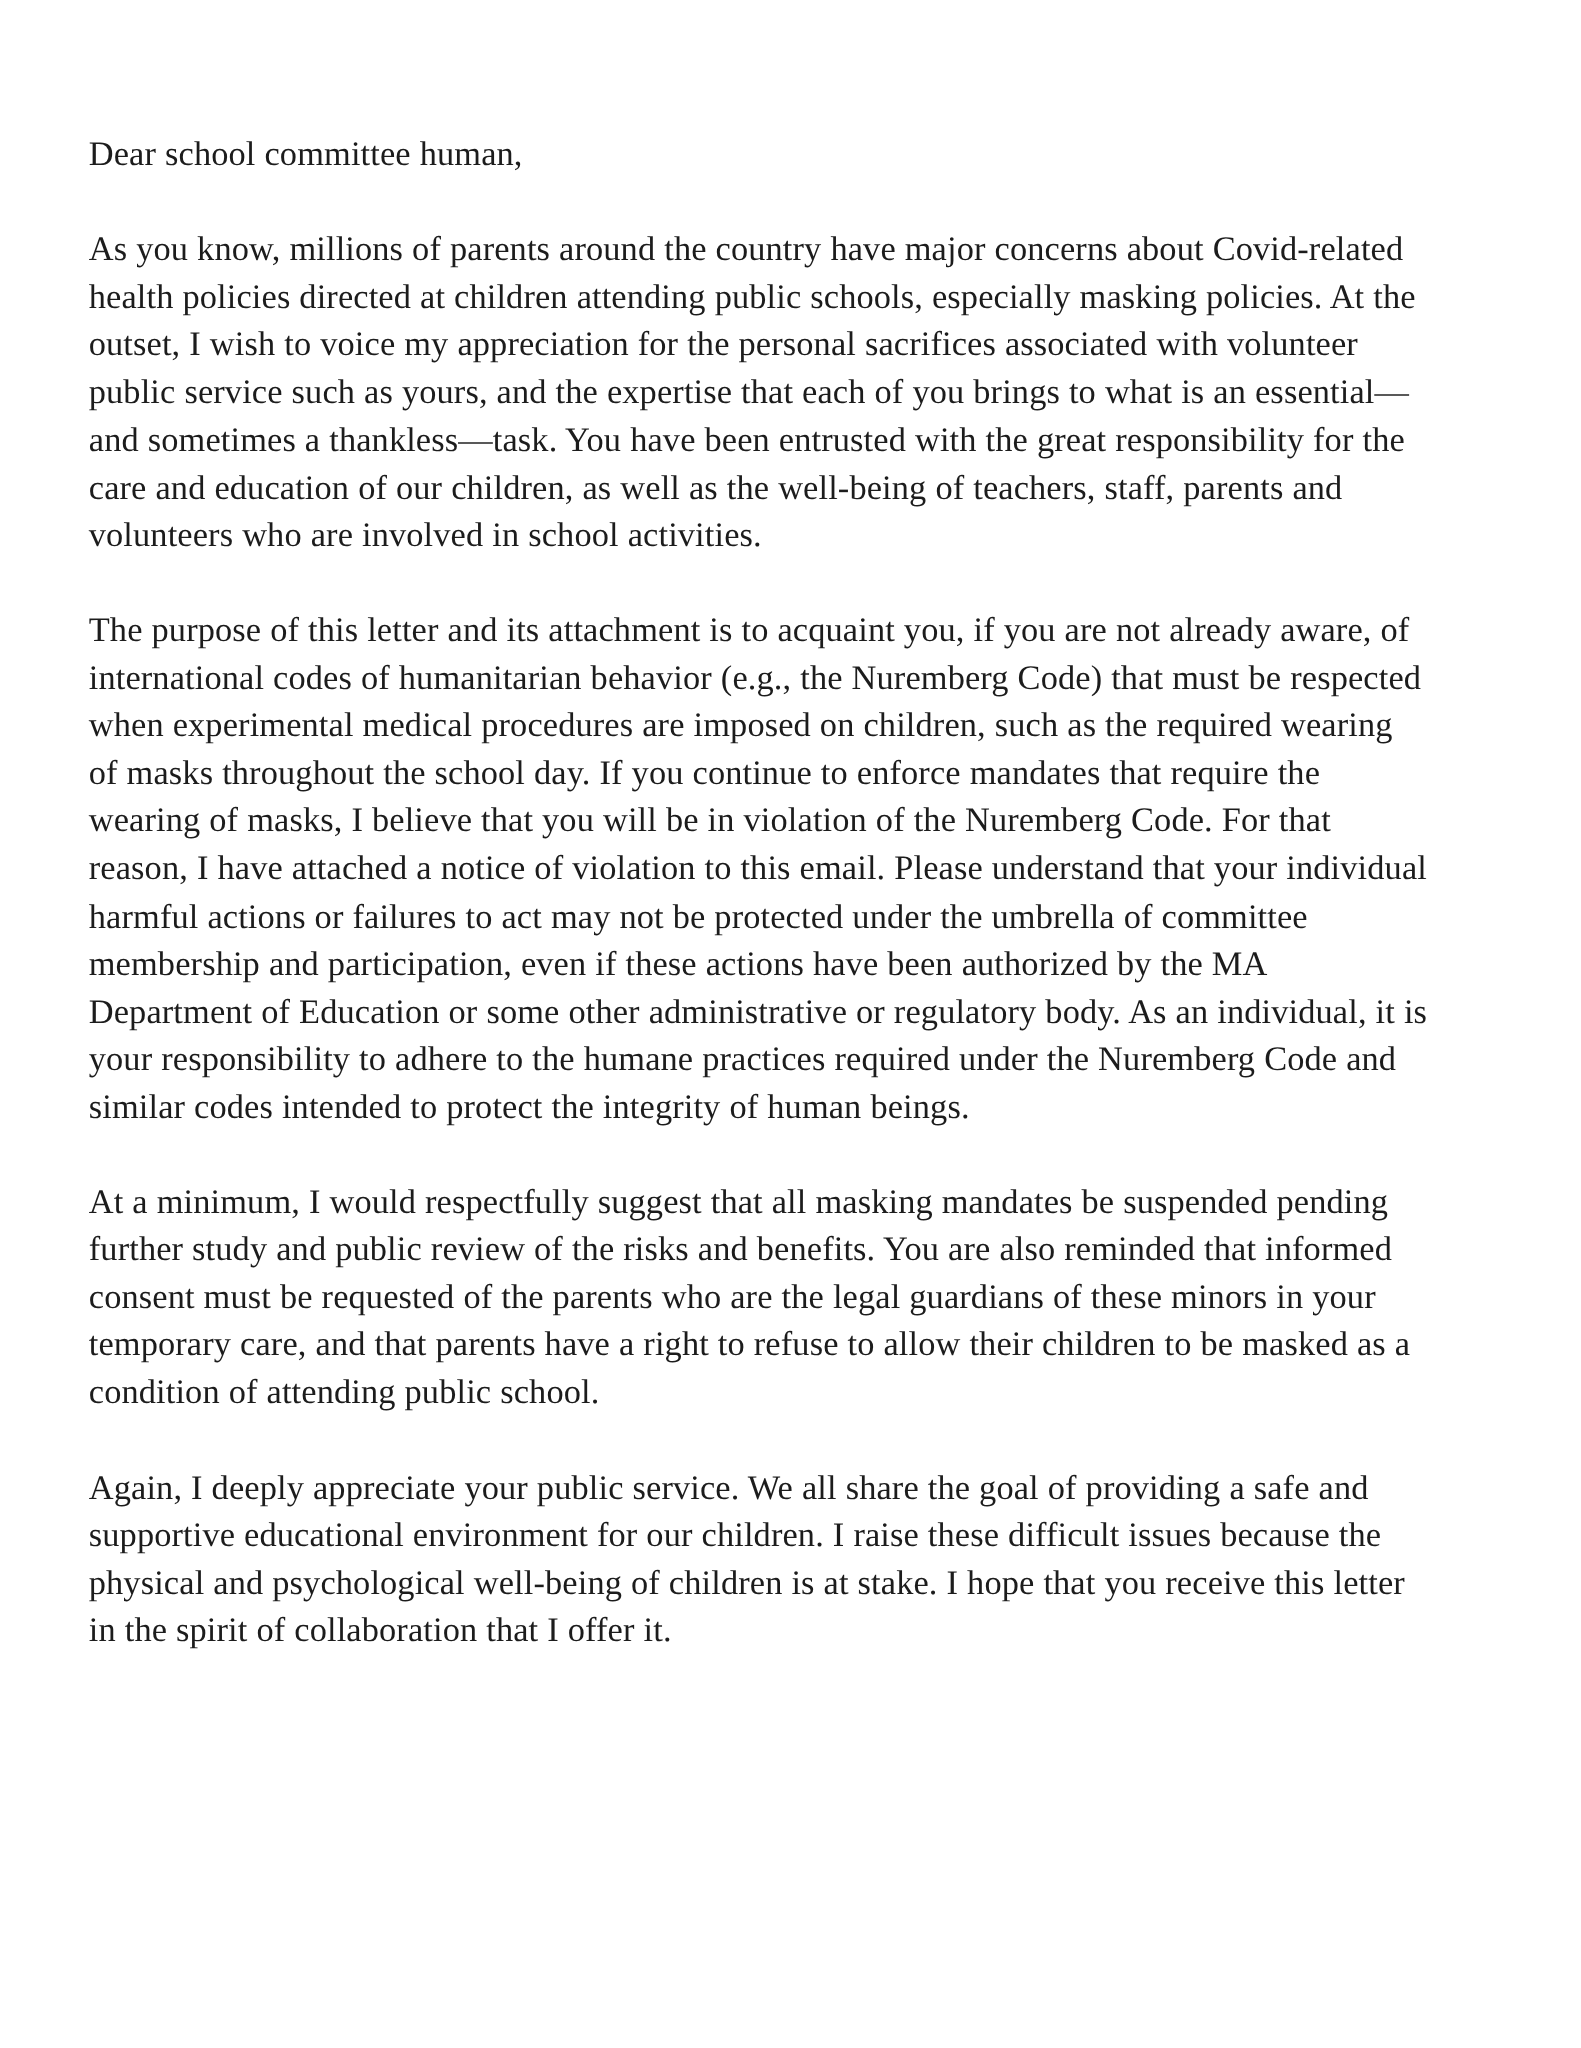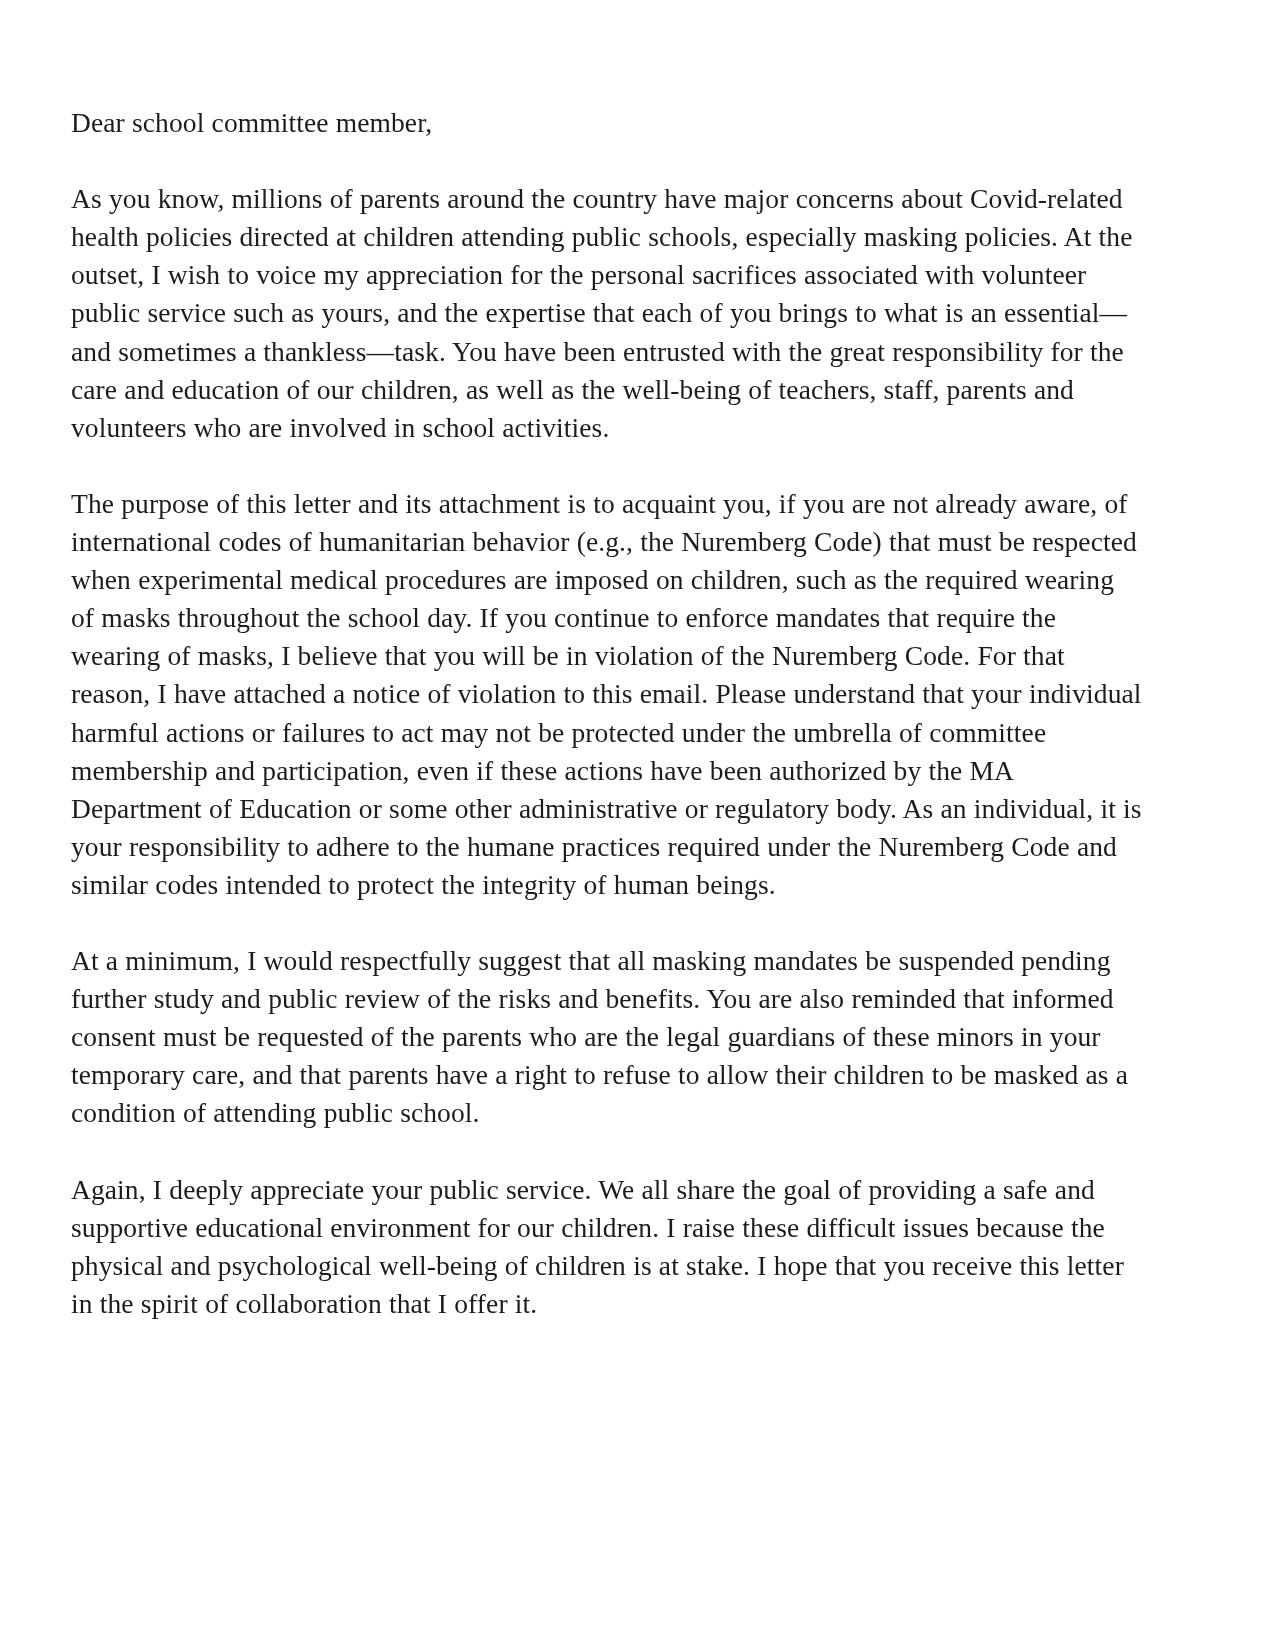--- a/index.html
+++ b/index.html
@@ -37,21 +37,21 @@
   }
   .para:last-child { margin-bottom: 0; }
   .salutation { margin-bottom: 38.1px; }
 </style>
 </head>
 <body>
 
 <div id="page">
   <div id="letter-body">
 
-    <p class="para salutation">Dear school committee member,</p>
+    <p class="para salutation">Dear school committee human,</p>
 
     <p class="para">As you know, millions of parents around the country have major concerns about Covid-related health policies directed at children attending public schools, especially masking policies. At the outset, I wish to voice my appreciation for the personal sacrifices associated with volunteer public service such as yours, and the expertise that each of you brings to what is an essential—and sometimes a thankless—task. You have been entrusted with the great responsibility for the care and education of our children, as well as the well-being of teachers, staff, parents and volunteers who are involved in school activities.</p>
 
     <p class="para">The purpose of this letter and its attachment is to acquaint you, if you are not already aware, of international codes of humanitarian behavior (e.g., the Nuremberg Code) that must be respected when experimental medical procedures are imposed on children, such as the required wearing of masks throughout the school day. If you continue to enforce mandates that require the wearing of masks, I believe that you will be in violation of the Nuremberg Code. For that reason, I have attached a notice of violation to this email. Please understand that your individual harmful actions or failures to act may not be protected under the umbrella of committee membership and participation, even if these actions have been authorized by the MA Department of Education or some other administrative or regulatory body. As an individual, it is your responsibility to adhere to the humane practices required under the Nuremberg Code and similar codes intended to protect the integrity of human beings.</p>
 
     <p class="para">At a minimum, I would respectfully suggest that all masking mandates be suspended pending further study and public review of the risks and benefits. You are also reminded that informed consent must be requested of the parents who are the legal guardians of these minors in your temporary care, and that parents have a right to refuse to allow their children to be masked as a condition of attending public school.</p>
 
     <p class="para">Again, I deeply appreciate your public service. We all share the goal of providing a safe and supportive educational environment for our children. I raise these difficult issues because the physical and psychological well-being of children is at stake. I hope that you receive this letter in the spirit of collaboration that I offer it.</p>
 
   </div>

